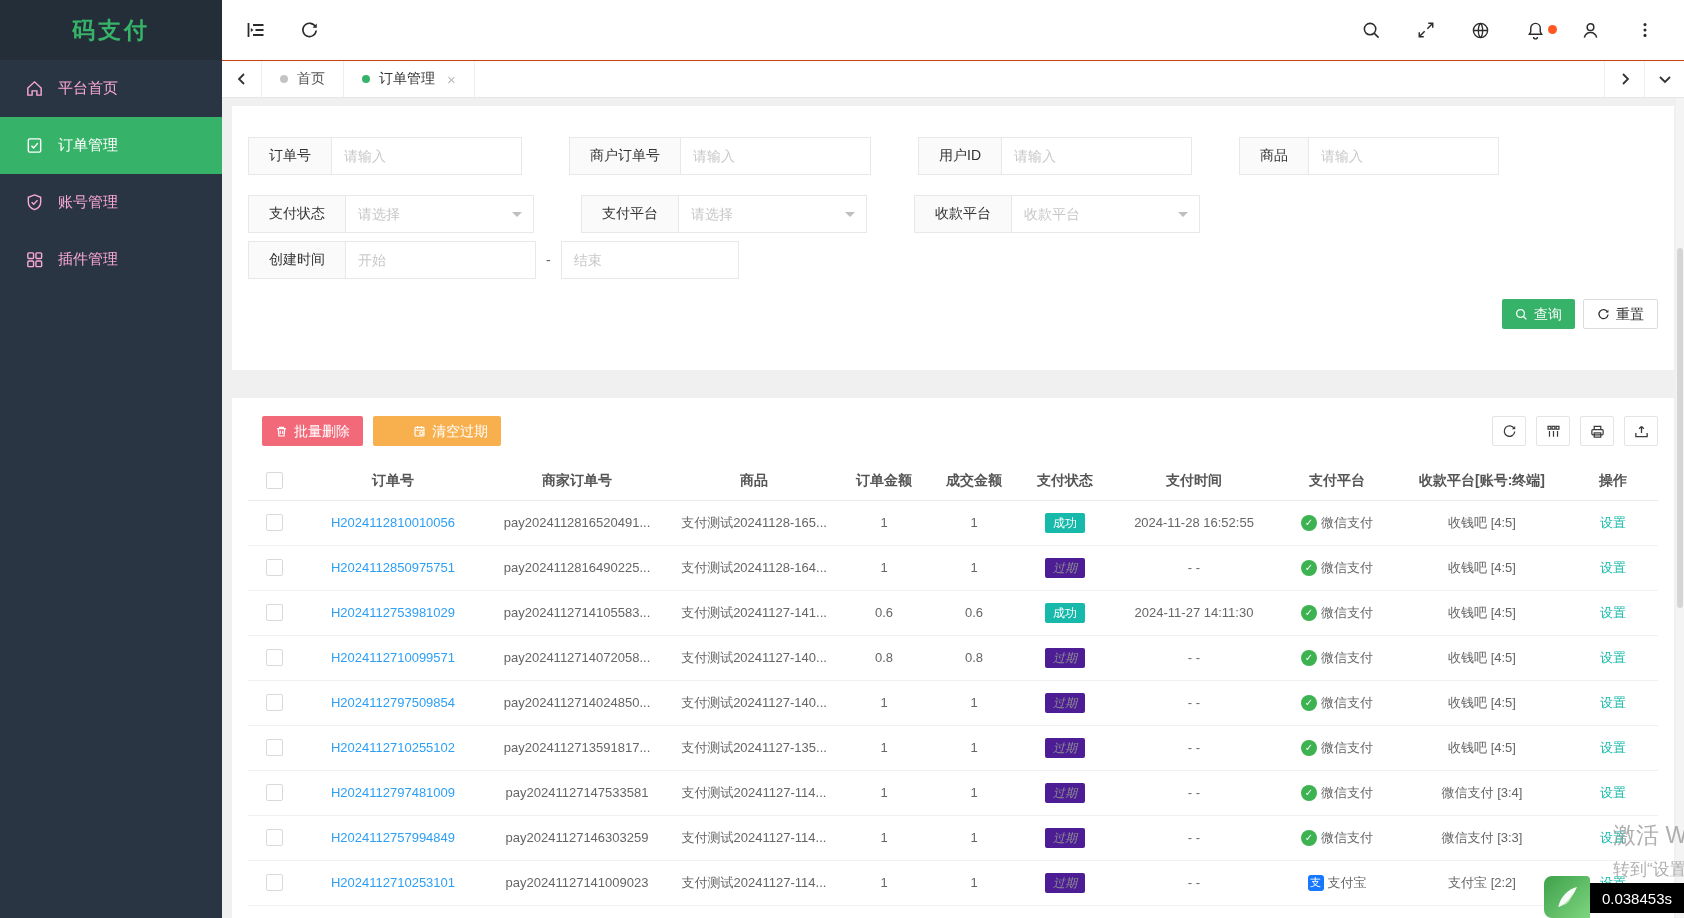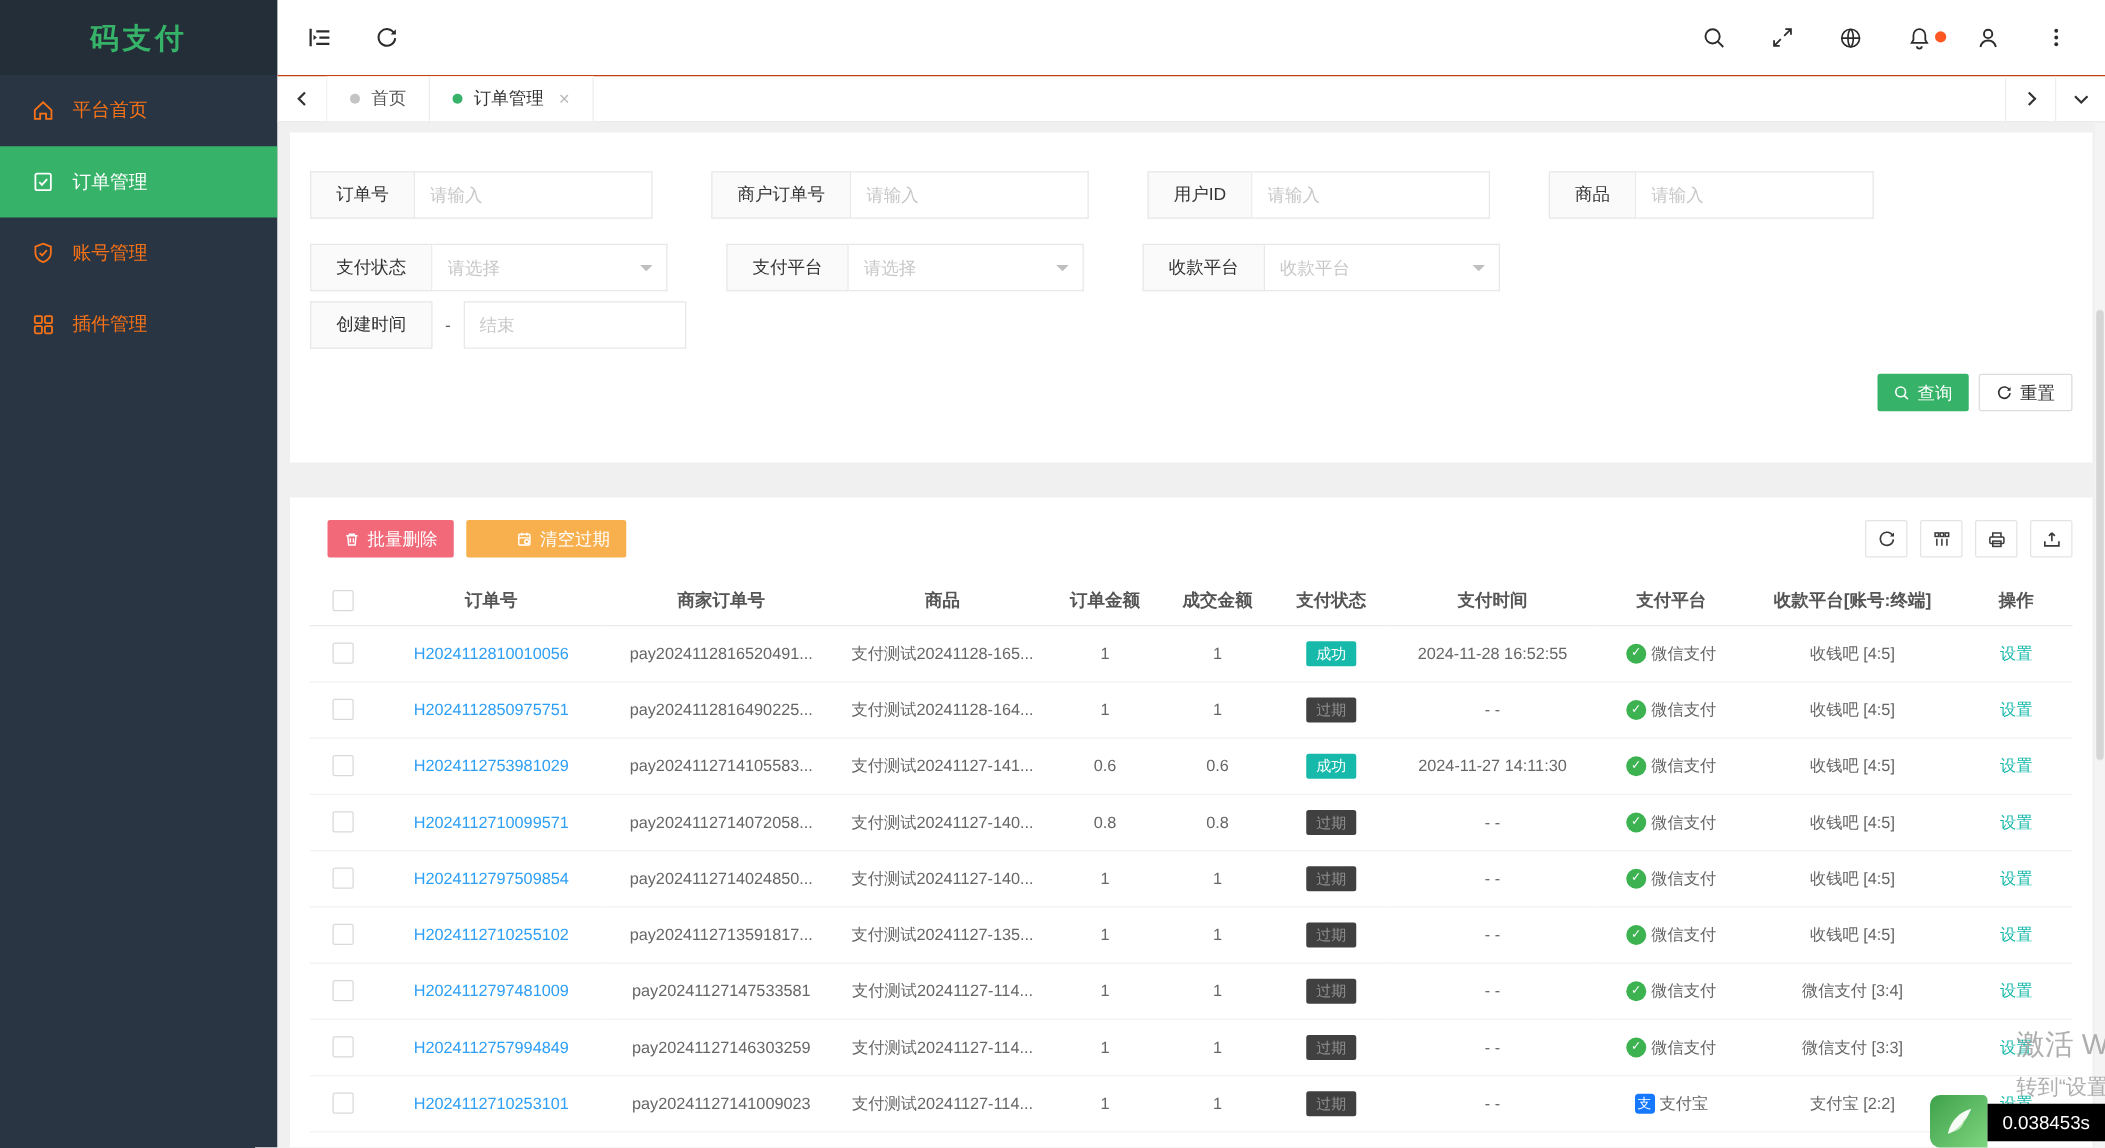--- a/index.html
+++ b/index.html
@@ -5,21 +5,21 @@
   * { margin:0; padding:0; box-sizing:border-box; }
   html,body { width:1684px; height:918px; overflow:hidden;
     font-family:"Liberation Sans","DejaVu Sans",sans-serif; background:#f0f0f0; }
   .app { display:flex; width:100%; height:100%; }
 
   
   .sidebar { width:222px; flex-shrink:0; background:var(--sidebar-bg,#2a3544); display:flex; flex-direction:column; }
   .logo { height:60px; background:var(--sidebar-logo-bg,#232e38); color:var(--primary,#36b368);
     font-size:23px; font-weight:bold; letter-spacing:3px; display:flex; align-items:center; justify-content:center; }
   .menu-item { height:57px; display:flex; align-items:center; padding-left:25px; gap:14px;
-    color:#f97316; font-size:15px; cursor:pointer; }
+    color:#f9a8d4; font-size:15px; cursor:pointer; }
   .menu-item.active { background:var(--primary,#36b368); color:#fff; }
   .menu-item svg { width:19px; height:19px; flex-shrink:0; }
 
   
   .main { flex:1; display:flex; flex-direction:column; min-width:0; }
   .topbar { height:60px; background:#fff; display:flex; align-items:center; padding:0 30px 0 24px; }
   .tb-left { display:flex; gap:34px; }
   .tb-right { margin-left:auto; display:flex; gap:36px; align-items:center; }
   .icon-btn { color:#2b2b2b; cursor:pointer; position:relative; display:flex; align-items:center; }
   .notify-dot { position:absolute; right:-12px; top:4px; width:9px; height:9px; border-radius:50%;
@@ -79,21 +79,21 @@
     overflow:hidden; white-space:nowrap; }
   th:nth-child(1){ width:52px; } th:nth-child(2){ width:186px; } th:nth-child(3){ width:182px; }
   th:nth-child(4){ width:172px; } th:nth-child(5){ width:88px; } th:nth-child(6){ width:92px; }
   th:nth-child(7){ width:90px; } th:nth-child(8){ width:168px; } th:nth-child(9){ width:118px; }
   th:nth-child(10){ width:172px; }
   .cb { width:17px; height:17px; border:1px solid #d9d9d9; border-radius:2px; margin:0 auto;
     background:#fff; cursor:pointer; }
   .olink { color:var(--link,#2d9ff5); text-decoration:none; cursor:pointer; }
   .badge { display:inline-block; padding:4px 8px; border-radius:2px; font-size:12px; line-height:1; }
   .badge.success { background:var(--success,#16b9aa); color:#fff; }
-  .badge.expired { background:#404040; color:#8f8f8f; }
+  .badge.expired { background:#4c1d95; color:#8f8f8f;font-style:italic; }
   .plat { display:inline-flex; align-items:center; gap:4px; }
   .picon { width:16px; height:16px; border-radius:50%; display:inline-flex; align-items:center;
     justify-content:center; color:#fff; font-size:10px; font-weight:bold; flex-shrink:0; }
   .picon.pw { background:var(--wechat,#3cb250); }
   .picon.pa { background:var(--alipay,#1677ff); border-radius:3px; font-size:11px; font-weight:normal; }
   .setlink { color:var(--success,#16b9aa); cursor:pointer; text-decoration:none; }
 
   
   .scrollbar { position:fixed; right:0; top:98px; bottom:0; width:8px; background:#f4f4f4; }
   .scroll-thumb { position:absolute; left:1px; top:150px; width:6px; height:360px; background:#d5d5d5; border-radius:3px; }
@@ -278,20 +278,21 @@
               <span class="flabel">收款平台</span>
               <input class="finput" type="text" readonly="" placeholder="收款平台" style="">
               <span class="sel-arrow"></span>
             </div>
 
         </div>
 
         <div class="frow">
           <div class="fgroup">
             <span class="flabel">创建时间</span>
+            <input class="finput" type="text" placeholder="开始" style="">
             <span class="date-sep">-</span>
             <input class="finput solo" type="text" placeholder="结束" style="">
           </div>
         </div>
 
         <div class="btnrow">
           <button class="btn btn-search">
             <svg width="13" height="13" viewBox="0 0 20 20" fill="none" stroke="#fff" stroke-width="2">
                 <circle cx="8.5" cy="8.5" r="6"></circle>
                 <path d="M13 13l4.5 4.5"></path>

